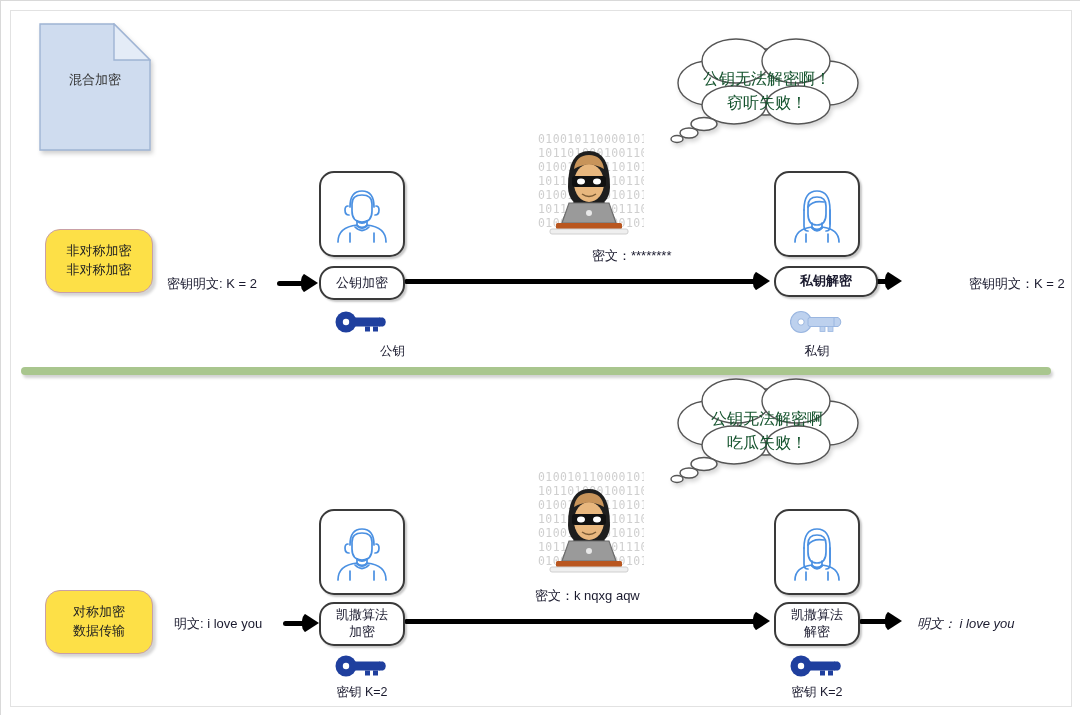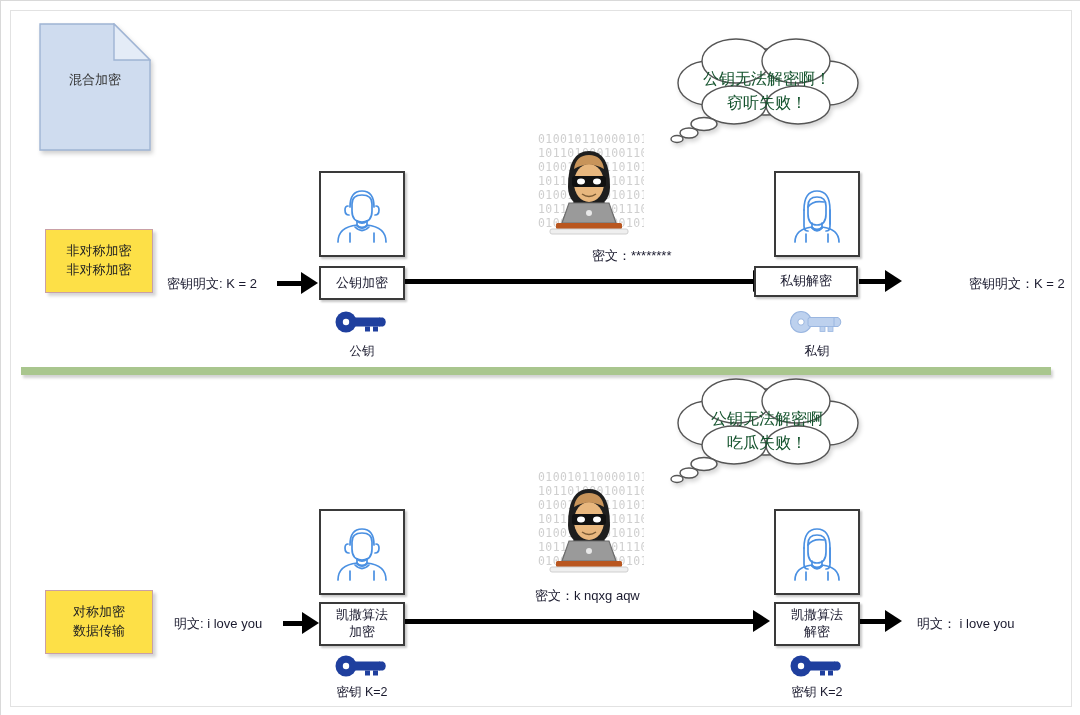--- a/index.html
+++ b/index.html
@@ -18,21 +18,21 @@
     box-shadow:inset 0 0 0 6px #ffffff;
   }
   .frame-edge{
     position:absolute;left:0;top:0;width:1080px;height:715px;
     box-sizing:border-box;
     border:10px solid #ffffff;
     outline:1px solid #e2e2e2;
     outline-offset:-10px;
     pointer-events:none;
   }
-  .abs{position:absolute;}
+  .abs{position:absolute;border-radius:15px;}
 
   
   .note{
     left:38px;top:22px;width:112px;height:128px;
   }
   .note svg{display:block;filter:drop-shadow(2px 3px 2px rgba(0,0,0,.18));}
   .note-label{
     position:absolute;left:0;top:48px;width:112px;
     text-align:center;font-size:13px;color:#333;
   }
@@ -155,21 +155,21 @@
   <div class="abs key-ico" style="left:334px;top:308px;">
     <svg width="56" height="26" viewBox="0 0 56 26">
       <circle cx="11" cy="13" r="10.5" fill="#1f3f9e"></circle>
       <circle cx="11" cy="13" r="3.2" fill="#ffffff"></circle>
       <rect x="18" y="8.5" width="28" height="9" rx="2" fill="#1f3f9e"></rect>
       <path d="M44 8.5 h4 a5 5 0 0 1 0 9 h-4 Z" fill="#1f3f9e"></path>
       <rect x="30" y="17.5" width="5" height="5" fill="#1f3f9e"></rect>
       <rect x="38" y="17.5" width="5" height="5" fill="#1f3f9e"></rect>
     </svg>
   </div>
-  <div class="abs txt-key" style="left:318px;top:342px;width:86px;text-align:center;">公钥</div>
+  <div class="abs txt-key" style="left:318px;top:342px;width:86px;text-align:right;">公钥</div>
 
   <div class="abs line" style="left:403px;top:278px;width:356px;"></div>
   <div class="abs arrowhead" style="left:752px;top:269px;"></div>
 
   <div class="abs hacker" style="left:533px;top:130px;">
     <svg width="110" height="105" viewBox="0 0 110 105">
       <g font-family="DejaVu Sans Mono, monospace" font-size="11.5" fill="#cfcfcf" letter-spacing="0.4">
         <text x="4" y="12">010010110000101</text>
         <text x="4" y="26">101101000100110</text>
         <text x="4" y="40">010011010110101</text>
@@ -231,21 +231,21 @@
         <path d="M21 30 l0 16 q0 5 4 5"></path>
         <path d="M47 30 l0 16 q0 5 -4 5"></path>
         <path d="M29 43 l0 5 q5 4 10 0 l0 -5"></path>
         <path d="M12 62 q0 -13 17 -15 q5 5 10 0 q17 2 17 15"></path>
         <path d="M29 48 q5 6 10 0"></path>
         <path d="M23 54 l0 8 M45 54 l0 8"></path>
       </g>
     </svg>
   </div>
 
-  <div class="abs proc-box" style="left:753px;top:265px;width:104px;height:31px;">
+  <div class="abs proc-box" style="left:773px;top:265px;width:104px;height:31px;font-weight:bold;">
     <span>私钥解密</span>
   </div>
 
   <div class="abs key-ico" style="left:789px;top:308px;">
     <svg width="56" height="26" viewBox="0 0 56 26">
       <circle cx="11" cy="13" r="10.5" fill="#bdd1ee" stroke="#9ab6e0" stroke-width="1.2"></circle>
       <circle cx="11" cy="13" r="3.2" fill="#ffffff" stroke="#9ab6e0" stroke-width="1"></circle>
       <rect x="18" y="8.5" width="28" height="9" rx="2" fill="#bdd1ee" stroke="#9ab6e0" stroke-width="1"></rect>
       <path d="M44 8.5 h4 a5 5 0 0 1 0 9 h-4 Z" fill="#bdd1ee" stroke="#9ab6e0" stroke-width="1"></path>
       <rect x="30" y="17.5" width="5" height="5" fill="#bdd1ee" stroke="#9ab6e0" stroke-width="0.8"></rect>
@@ -391,15 +391,15 @@
       <rect x="18" y="8.5" width="28" height="9" rx="2" fill="#1f3f9e"></rect>
       <path d="M44 8.5 h4 a5 5 0 0 1 0 9 h-4 Z" fill="#1f3f9e"></path>
       <rect x="30" y="17.5" width="5" height="5" fill="#1f3f9e"></rect>
       <rect x="38" y="17.5" width="5" height="5" fill="#1f3f9e"></rect>
     </svg>
   </div>
   <div class="abs txt-key" style="left:766px;top:683px;width:100px;text-align:center;">密钥 K=2</div>
 
   <div class="abs line" style="left:858px;top:618px;width:30px;"></div>
   <div class="abs arrowhead" style="left:884px;top:609px;"></div>
-  <div class="abs txt" style="left:916px;top:614px;">明文： i love you</div>
+  <div class="abs txt" style="left:916px;top:614px;font-style:italic;">明文： i love you</div>
 
 </div>
 
 </body></html>

